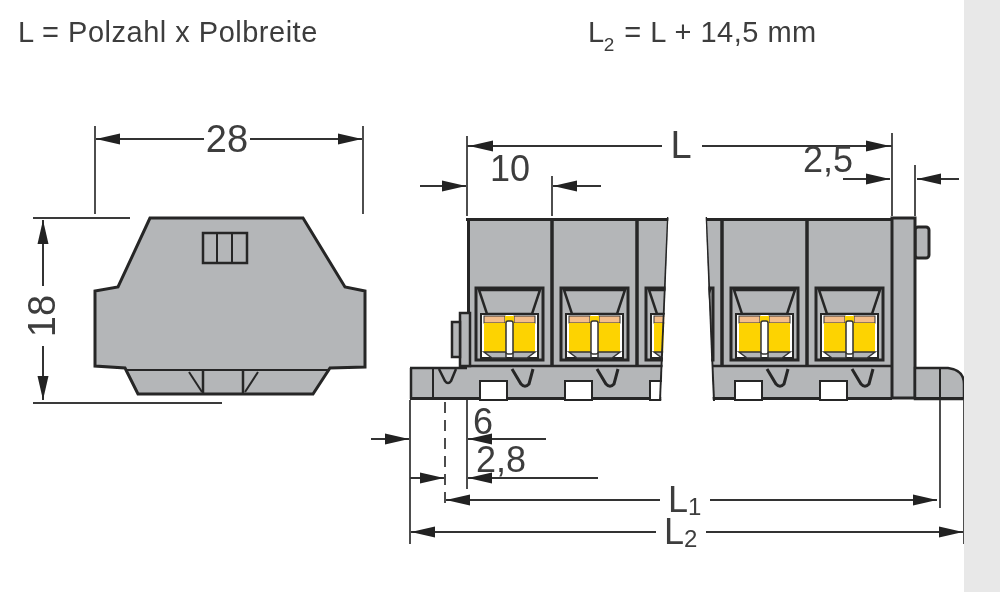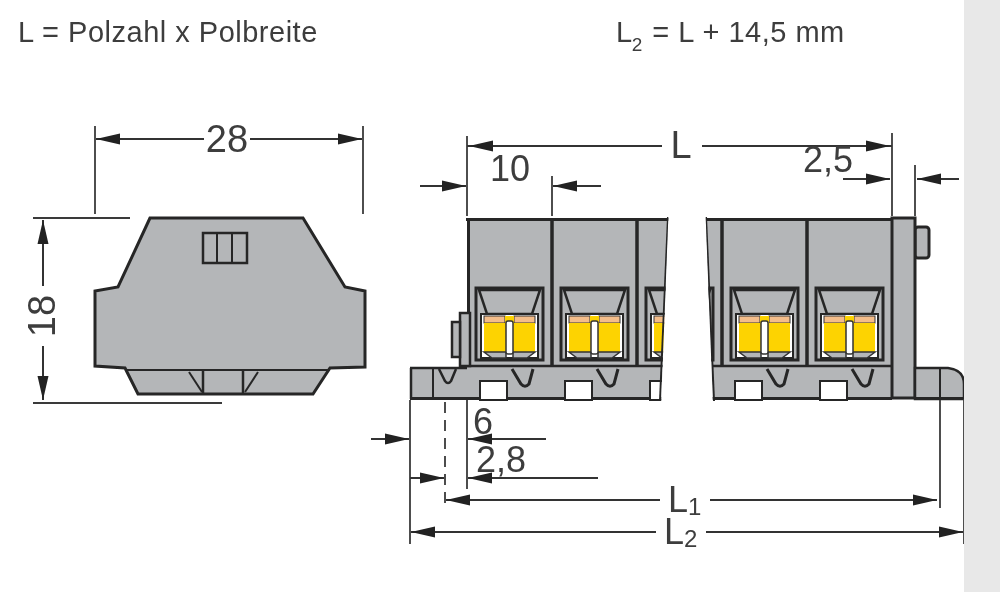--- a/index.html
+++ b/index.html
@@ -15,21 +15,21 @@
     position:relative;width:964px;height:592px;background:var(--background);
     font-family:"Liberation Sans", sans-serif;overflow:hidden;
   }
   .formula{
     position:absolute;top:16px;color:var(--text_color);
     font-size:29px;letter-spacing:.5px;white-space:nowrap;
   }
   .formula sub{font-size:19px;position:relative;top:2px;left:-1px;}
   .f1{left:18px;}
   .f2{left:368px;}
-  .f3{left:616px;text-align:right;}
+  .f3{left:588px;text-align:right;}
   svg{position:absolute;left:0;top:0;}
   .ln{stroke:#333;stroke-width:2;fill:none;}
   .ext{stroke:#3a3a3a;stroke-width:1.8;fill:none;}
   .arr{fill:#222;stroke:none;}
   .out3{stroke:var(--line_dark);stroke-width:3;fill:none;}
   .out25{stroke:var(--line_dark);stroke-width:2.5;fill:none;}
   .out2{stroke:var(--line_dark);stroke-width:2;fill:none;}
   .dimtxt{fill:var(--text_color);font-family:"Liberation Sans",sans-serif;font-size:36px;}
   .dimtxt.big{font-size:38px;}
   .sub{font-size:24px;}

